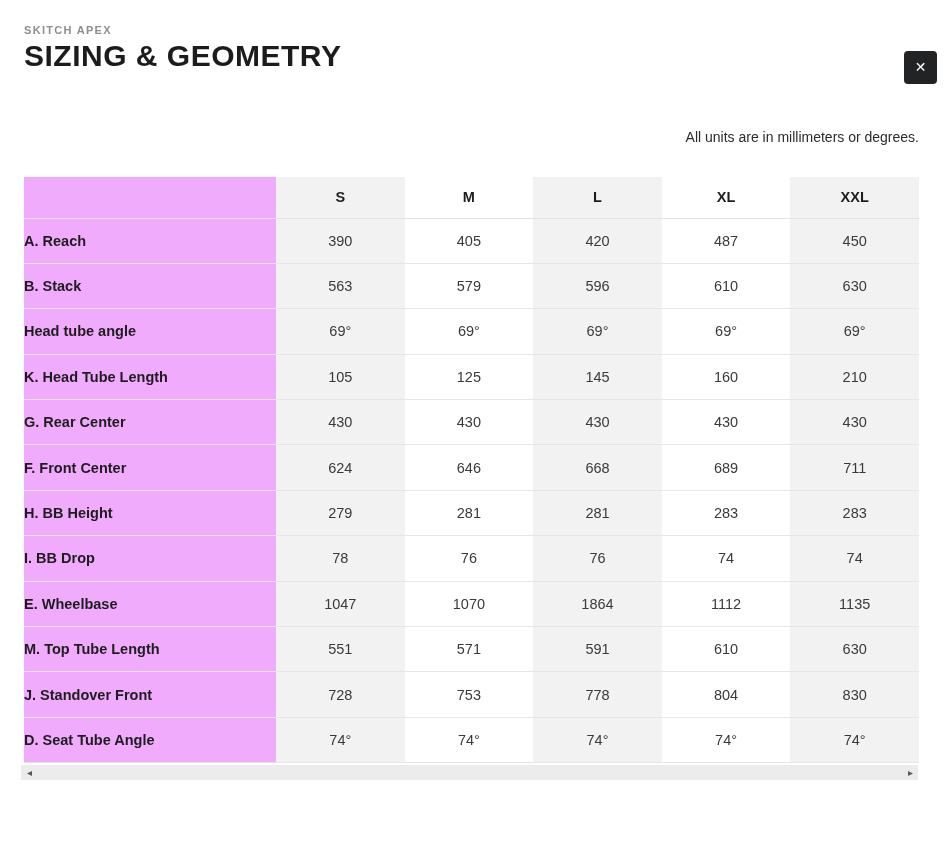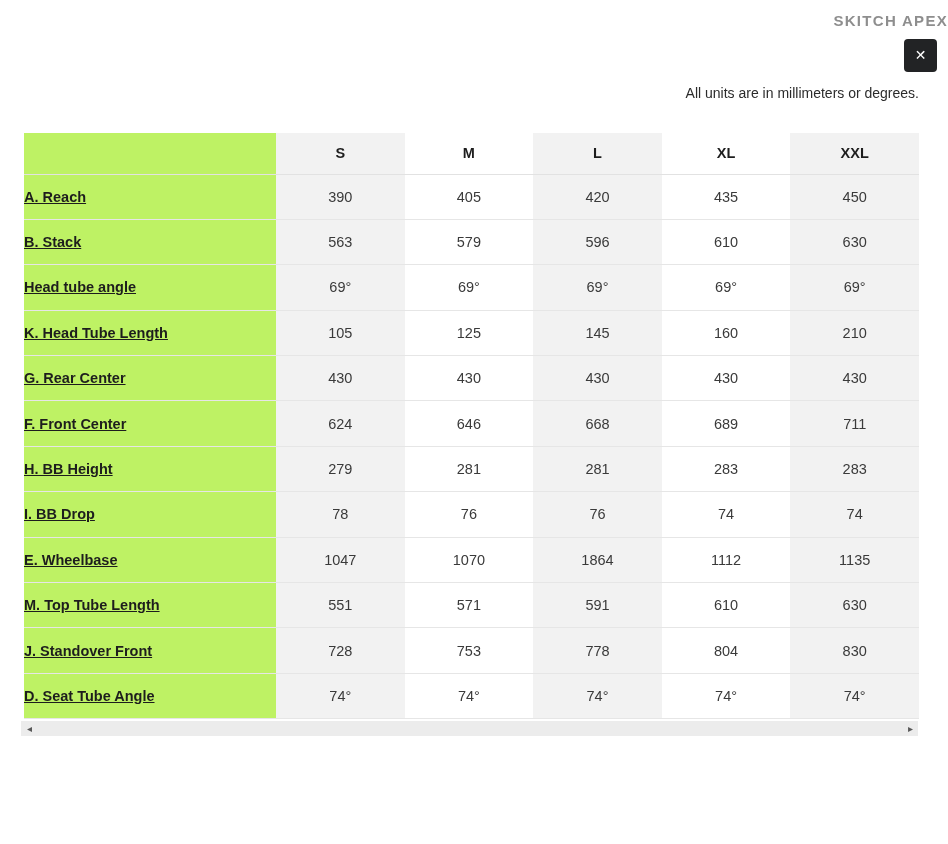--- a/index.html
+++ b/index.html
@@ -1,21 +1,21 @@
 <!DOCTYPE html>
 <html><head>
 <meta charset="utf-8">
 <style>
   * { margin: 0; padding: 0; box-sizing: border-box; }
   html, body { width: 948px; height: 844px; background: #ffffff; overflow: hidden;
     font-family: "Liberation Sans", sans-serif; }
   .modal { position: relative; width: 948px; height: 844px; }
 
-  .eyebrow { margin: 12px 0 0 24px; font-size: 15px; font-weight: bold;
-    letter-spacing: 1.3px; color: #8e8e8e; text-align: right; }
+  .eyebrow { margin: 24px 0 0 24px; font-size: 11px; font-weight: bold;
+    letter-spacing: 1.3px; color: #8e8e8e; }
   .title { margin: 3px 0 0 24px; font-size: 30px; line-height: 34px; font-weight: 800;
     letter-spacing: 0.5px; color: #1c1c1c; }
 
   .close-btn { position: absolute; top: 27px; right: 11px; width: 33px; height: 33px;
     background: #222325; border: none; border-radius: 4px; color: #ffffff;
     font-size: 14px; font-weight: bold; line-height: 33px; text-align: center;
     cursor: pointer; font-family: "DejaVu Sans", sans-serif; padding: 0; }
 
   .units-note { margin: 56px 29px 10px 0; text-align: right; font-size: 14px;
     color: #2b2b2b; line-height: 17px; }
@@ -33,36 +33,37 @@
   table.geo tbody th { height: 45.4px; font-size: 14.5px; font-weight: bold;
     color: #1d1d1d; text-align: left; vertical-align: middle;
     border-bottom: 1px solid #e6e6e6; }
   table.geo tbody td { height: 45.4px; font-size: 14.5px; font-weight: normal;
     color: #3a3a3a; text-align: center; vertical-align: middle;
     border-bottom: 1px solid #e6e6e6; }
   
   table.geo th:nth-child(2), table.geo td:nth-child(2),
   table.geo th:nth-child(4), table.geo td:nth-child(4),
   table.geo th:nth-child(6), table.geo td:nth-child(6) { background: #f2f2f2; }
-  table.geo thead th.corner, table.geo tbody th { background: #bef264; text-decoration: underline; }
+  table.geo thead th.corner, table.geo tbody th { background: #f0abfc; }
 
   .hscrollbar { position: relative; margin: 2px 0 0 21px; width: 897px; height: 15px;
     background: #ececec; cursor: default; }
   .hscrollbar .arrow { position: absolute; top: 0; height: 15px; line-height: 15px;
     font-size: 10px; color: #595959; font-family: "DejaVu Sans", sans-serif;
     cursor: pointer; }
   .hscrollbar .arrow.left { left: 6px; }
   .hscrollbar .arrow.right { right: 5px; }
 </style>
 </head>
 <body>
 
 <div class="modal">
 
   <div class="eyebrow">SKITCH APEX</div>
+  <h1 class="title">SIZING &amp; GEOMETRY</h1>
 
   <button class="close-btn">
     <span>✕</span>
   </button>
 
   <div class="units-note">All units are in millimeters or degrees.</div>
 
   <table class="geo">
     <colgroup>
       <col class="labelcol">
@@ -81,21 +82,21 @@
         <th>XL</th>
         <th>XXL</th>
       </tr>
     </thead>
     <tbody>
       <tr>
         <th>A. Reach</th>
         <td>390</td>
         <td>405</td>
         <td>420</td>
-        <td>435</td>
+        <td>487</td>
         <td>450</td>
       </tr>
       <tr>
         <th>B. Stack</th>
         <td>563</td>
         <td>579</td>
         <td>596</td>
         <td>610</td>
         <td>630</td>
       </tr>

